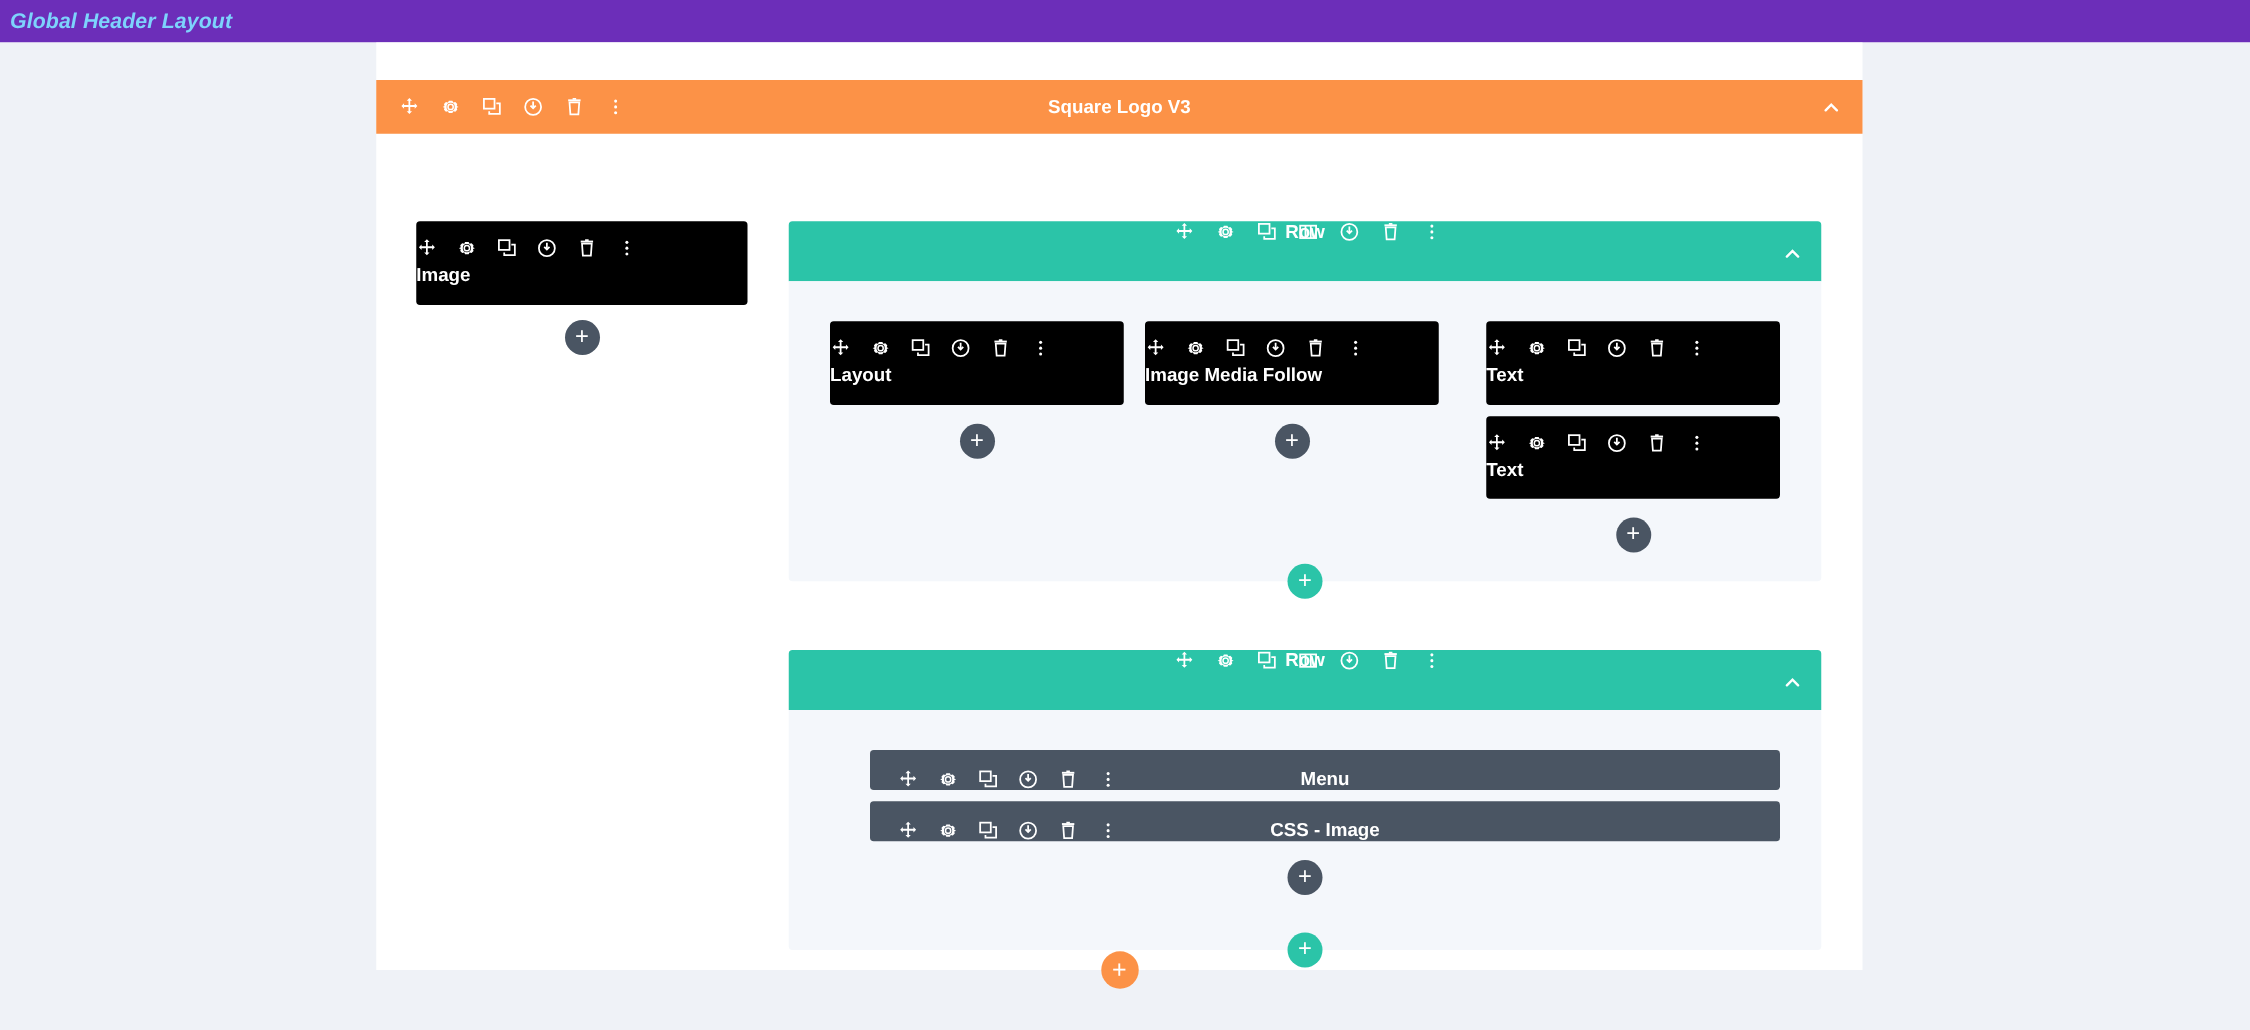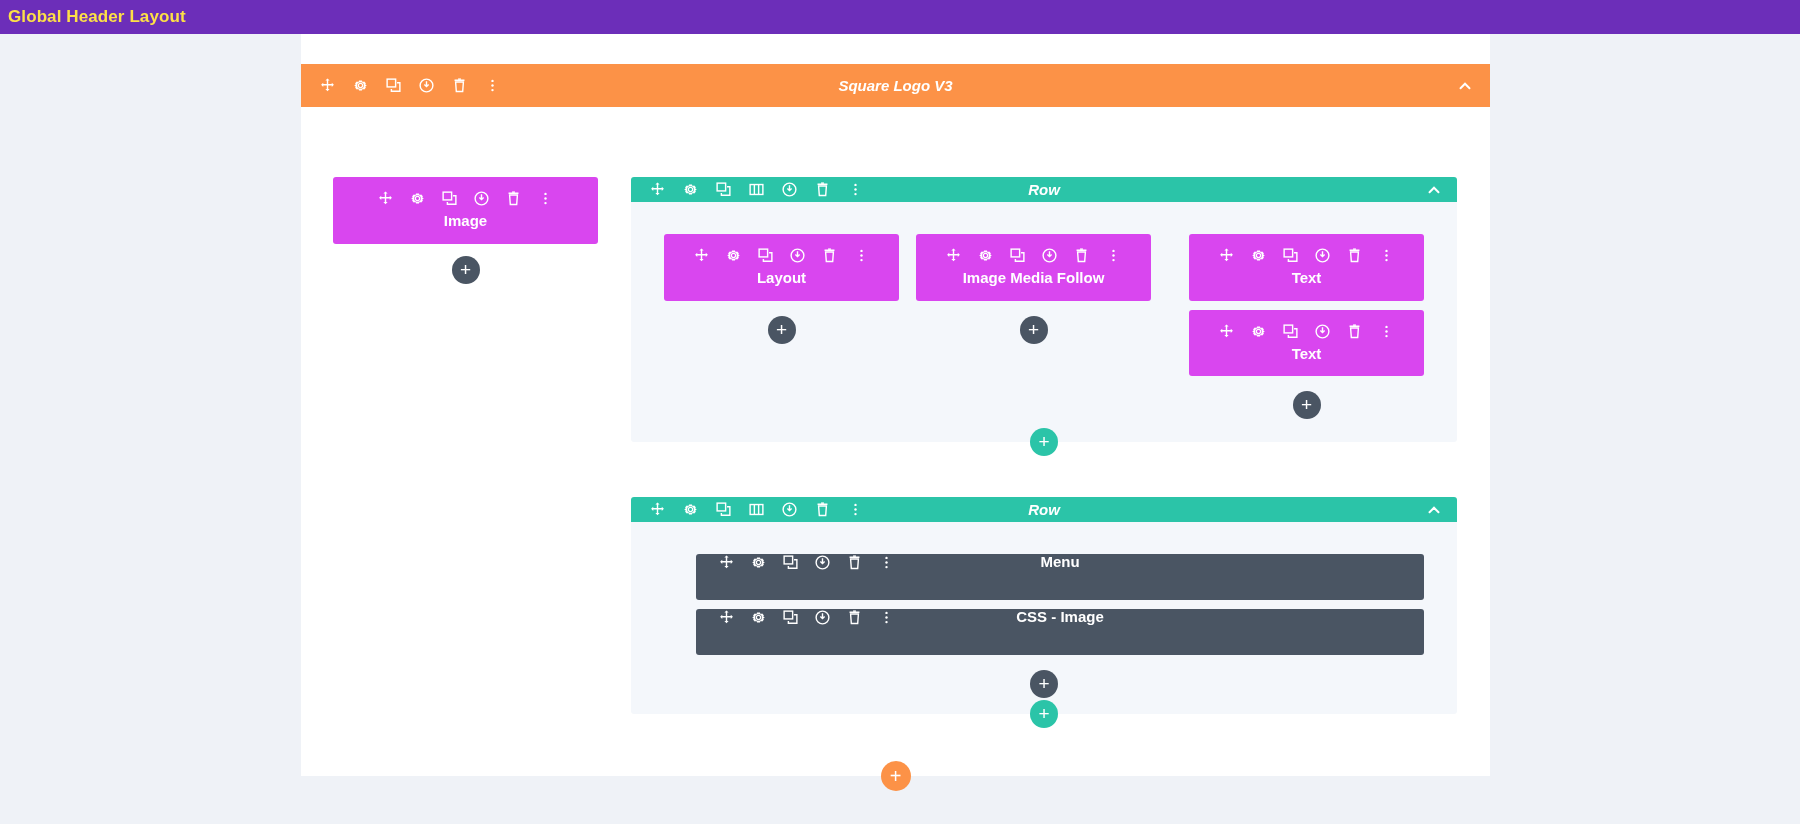--- a/index.html
+++ b/index.html
@@ -17,24 +17,25 @@
     position: absolute;
     top: 0; left: 0;
     width: 1800px;
     height: 34px;
     background: #6c2eb9;
     display: flex;
     align-items: center;
     padding-left: 8px;
   }
   .admin-bar-title {
-    color: #fde047;
+    color: #7dd3fc;
     font-size: 17px;
     font-weight: bold;
     letter-spacing: 0.1px;
+    font-style: italic;
   }
 
   
   .builder-backdrop {
     position: absolute;
     top: 34px; left: 0;
     width: 1800px;
     height: 790px;
     background: #eff2f7;
   }
@@ -77,21 +78,20 @@
     padding: 0 16px 0 18px;
   }
   .bar-title {
     position: absolute;
     left: 0; right: 0;
     text-align: center;
     color: #ffffff;
     font-size: 15px;
     font-weight: bold;
     pointer-events: none;
-    font-style: italic;
   }
   .bar-chevron {
     margin-left: auto;
     width: 18px;
     height: 18px;
     position: relative;
     z-index: 2;
   }
 
   
@@ -114,63 +114,63 @@
   
   .col-right {
     position: absolute;
     left: 330px;
     top: 70px;
     width: 826px;
   }
 
   
   .module {
-    background: #d946ef;
+    background: #000000;
     border-radius: 3px;
     padding: 13px 0 14px 0;
     display: flex;
     flex-direction: column;
-    align-items: center;
     gap: 6px;
   }
   .module-label {
     color: #ffffff;
     font-size: 15px;
     font-weight: bold;
     line-height: 1.1;
   }
 
   
   .module-wide {
     position: relative;
     background: #4a5563;
     border-radius: 3px;
-    height: 46px;
+    height: 32px;
     display: flex;
-    align-items: flex-start;
+    align-items: flex-end;
     padding-left: 22px;
     margin-left: 32px;
   }
   .module-wide .module-label {
     position: absolute;
     left: 0; right: 0;
     text-align: center;
     pointer-events: none;
   }
 
   
   .row-block { position: relative; }
   .row-bar {
-    height: 25px;
+    height: 48px;
     background: #2bc4a8;
     border-radius: 3px 3px 0 0;
     display: flex;
     align-items: center;
     padding: 0 14px 0 18px;
     position: relative;
+    flex-direction: column;
   }
   .row-body {
     background: #f4f7fb;
     border-radius: 0 0 3px 3px;
     position: relative;
   }
 
   
   .add-btn {
     border-radius: 50%;

